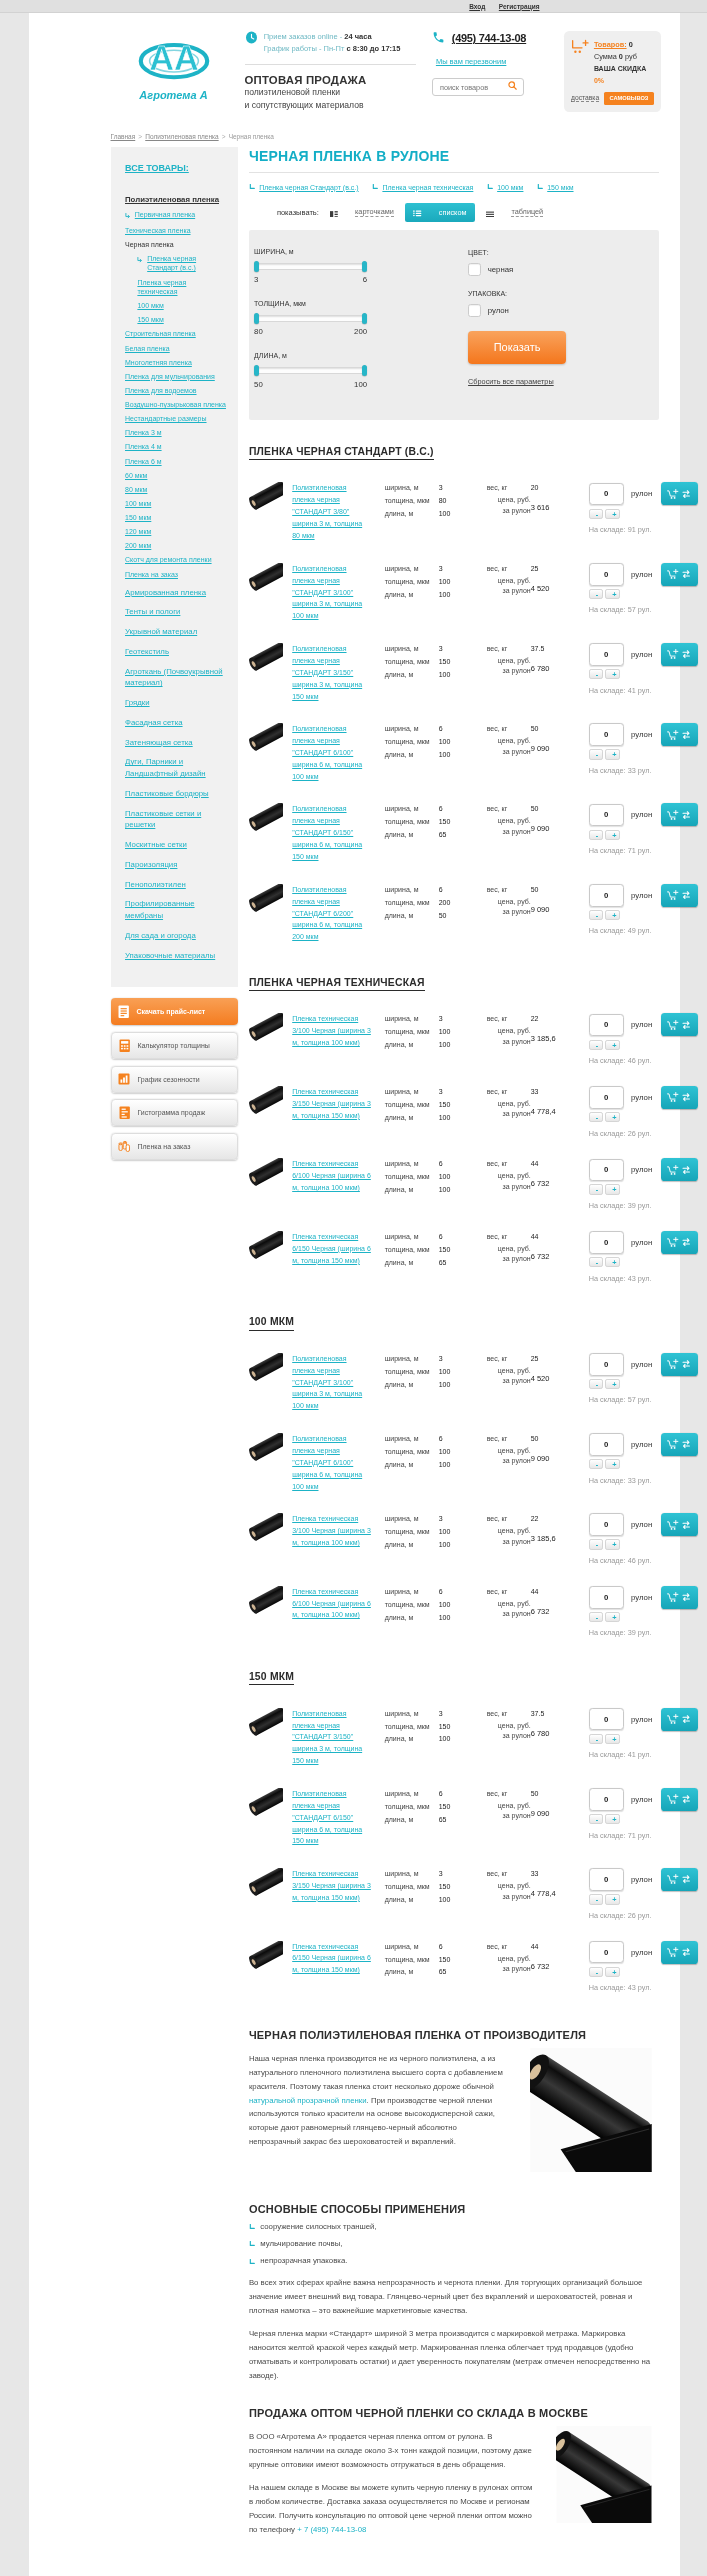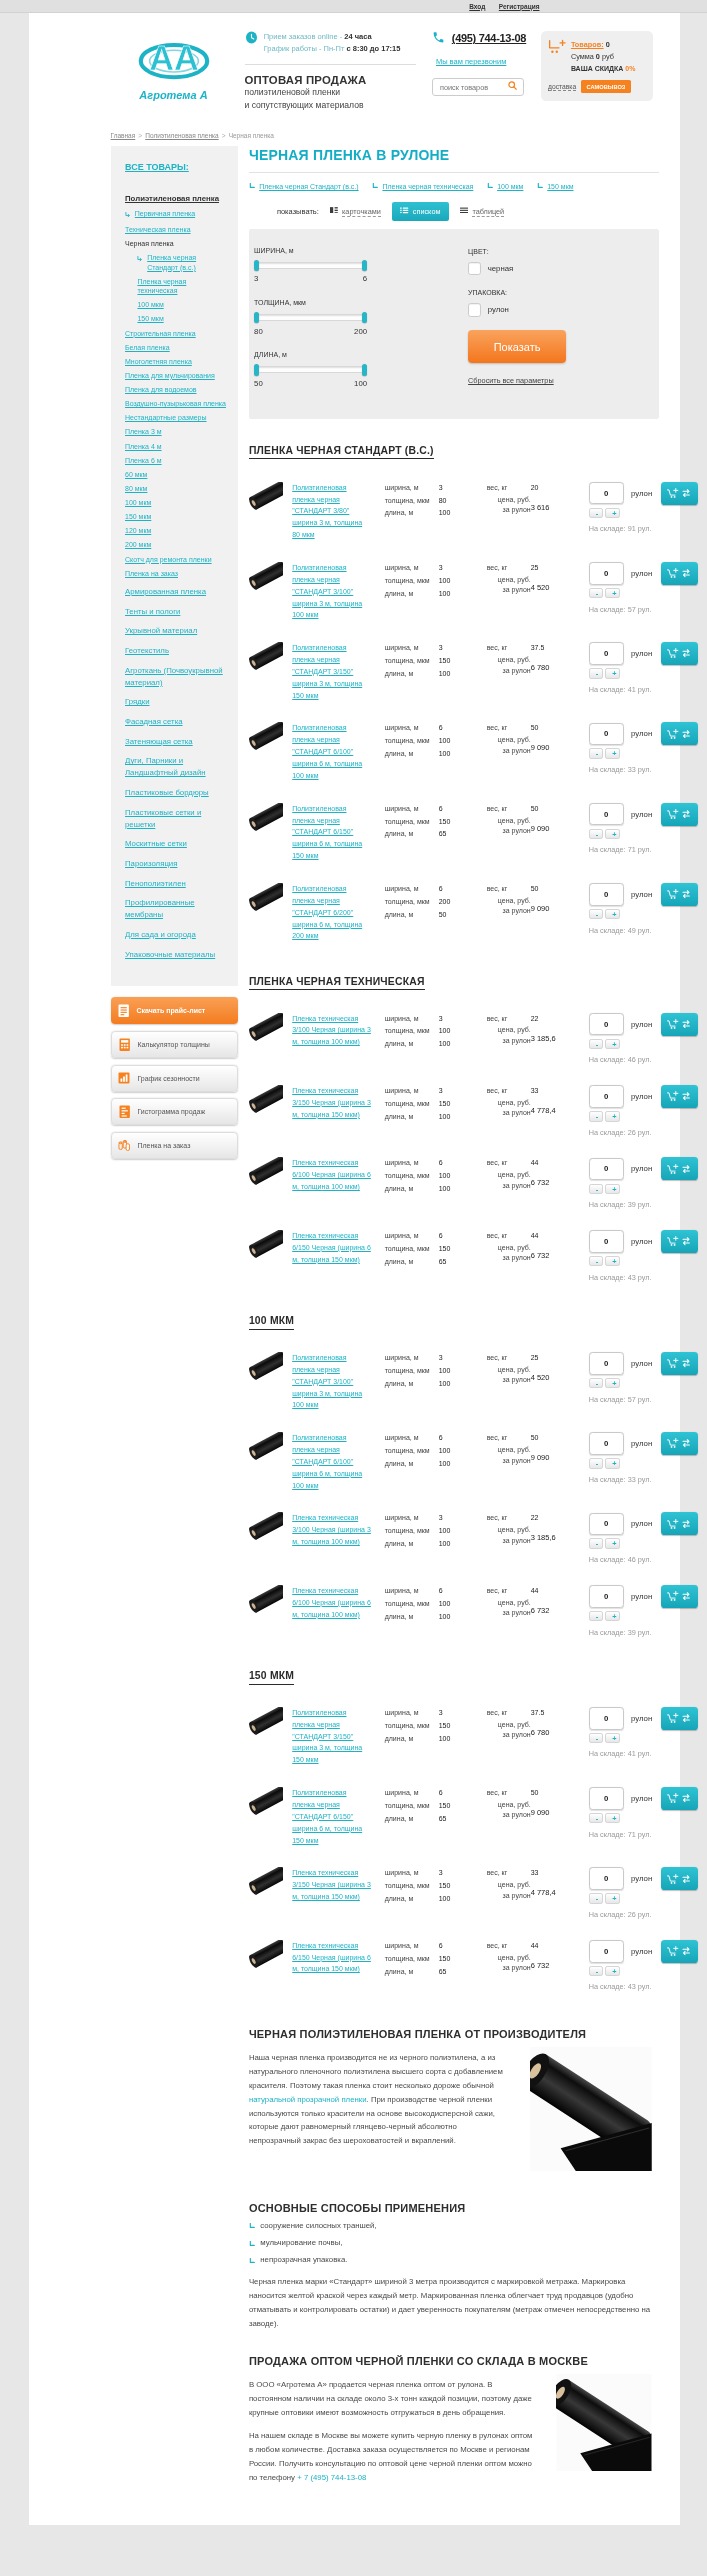--- a/index.html
+++ b/index.html
@@ -23,21 +23,21 @@
   .wt-lines .lbl{color:#6fb9c4;}
   .mid-divider{border-top:0.5px solid #ddd;margin:8.3px 0 9.3px;width:171px;}
   .tagline-h{font-size:11.4px;font-weight:bold;color:#333;letter-spacing:0.2px;}
   .tagline-l{font-size:8.6px;color:#444;line-height:1.45;}
   .phone-block{width:109px;margin-left:7.3px;}
   .phone-row{display:flex;align-items:center;gap:7px;}
   .phone-num{font-size:11px;color:#222;text-decoration:underline;font-weight:bold;letter-spacing:-0.3px;}
   .callback{display:inline-block;margin:11.4px 0 0 4.1px;color:#1db3c6;font-size:7.5px;text-decoration:underline;}
   .search-box{margin-top:11.4px;width:92px;height:18.7px;border:0.5px solid #ccc;border-radius:3.1px;display:flex;align-items:center;padding:0 5.2px;box-sizing:border-box;gap:3.1px;}
   .search-box input{border:none;outline:none;flex:1;font-size:7.3px;color:#666;font-family:inherit;background:transparent;width:57px;}
-  .cart-box{width:112px;margin-left:0;background:#efefef;border-radius:5.2px;padding:8.3px 7.3px 7.3px;box-sizing:border-box;align-self:flex-start;}
+  .cart-box{width:97px;margin-left:23px;background:#efefef;border-radius:5.2px;padding:8.3px 7.3px 7.3px;box-sizing:border-box;align-self:flex-start;}
   .cart-top{display:flex;gap:5.2px;}
   .cart-lines{font-size:7.3px;line-height:1.65;color:#333;}
   .cart-lines .lnk{color:#f5821f;text-decoration:underline;font-weight:bold;}
   .cart-lines b{font-weight:bold;}
   .disc{font-weight:bold;font-size:7px;}
   .disc .pct{color:#f5821f;}
   .cart-bottom{display:flex;align-items:center;gap:5.2px;margin-top:5.2px;}
   .dlv{font-size:6.7px;color:#555;border-bottom:0.5px dashed #888;}
   .pickup{background:#f5821f;color:#fff;font-size:5.7px;font-weight:bold;text-transform:uppercase;padding:3.6px 5.2px;border-radius:1.6px;border:none;font-family:inherit;}
   
@@ -68,21 +68,21 @@
   .tool .t-ic{width:13.5px;height:13.5px;flex:0 0 13.5px;display:flex;align-items:center;justify-content:center;}
   
   .maincol{flex:1;margin-left:11.4px;min-width:0;}
   .page-title{color:#13aec6;font-size:14px;font-weight:bold;letter-spacing:0.2px;margin:1px 0 8.3px;}
   .title-hr{border:none;border-top:0.5px solid #e2e2e2;margin:0 0 10.4px;}
   .sublinks{display:flex;flex-wrap:wrap;gap:5.2px 13.5px;margin-bottom:12.4px;align-items:center;}
   .sublink{display:flex;align-items:center;gap:4.1px;}
   .sublink a{color:#1db3c6;font-size:7px;text-decoration:underline;}
   .viewbar{display:flex;align-items:center;gap:11.4px;margin-bottom:8.3px;margin-left:28px;}
   .viewbar .vb-label{font-size:7.5px;color:#333;}
-  .vopt{display:flex;align-items:flex-start;gap:4px;}
+  .vopt{display:flex;align-items:flex-end;gap:17px;}
   .vopt a{color:#666;font-size:7.3px;border-bottom:0.5px dashed #999;text-decoration:none;}
   .vopt.active{background:linear-gradient(#2ec0d1,#1aa9bc);border-radius:2.1px;padding:4.7px 8.3px;}
   .vopt.active a{color:#fff;border-bottom:none;font-size:7.3px;}
   
   .filter{background:#ededed;border-radius:2.1px;padding:17.6px 21px 15.5px 5.2px;display:flex;gap:101px;margin-bottom:7.3px;}
   .f-sliders{width:113px;flex:0 0 113px;}
   .f-slider{margin-bottom:15.5px;}
   .f-slider .f-lbl{font-size:7px;color:#333;margin-bottom:8.3px;}
   .track{height:5.2px;background:#fdfdfd;border:0.5px solid #d8d8d8;border-radius:3.1px;position:relative;box-shadow:inset 0 1px 1.6px rgba(0,0,0,.12);}
   .handle{position:absolute;top:-3.1px;width:5.2px;height:11.4px;border-radius:2.6px;background:#27b6c8;box-shadow:0 0.5px 1px rgba(0,0,0,.3);}
@@ -1818,20 +1818,21 @@
                 <div class="bullet"><span class="ic"><svg viewBox="0 0 14 14" width="6.2" height="6.2" fill="none" stroke="#1db3c6" stroke-width="2.6">
                       <path d="M3 1v9h9" stroke-linecap="round" stroke-linejoin="round"></path>
                     </svg></span>сооружение силосных траншей,</div>
                 <div class="bullet"><span class="ic"><svg viewBox="0 0 14 14" width="6.2" height="6.2" fill="none" stroke="#1db3c6" stroke-width="2.6">
                       <path d="M3 1v9h9" stroke-linecap="round" stroke-linejoin="round"></path>
                     </svg></span>мульчирование почвы,</div>
                 <div class="bullet"><span class="ic"><svg viewBox="0 0 14 14" width="6.2" height="6.2" fill="none" stroke="#1db3c6" stroke-width="2.6">
                       <path d="M3 1v9h9" stroke-linecap="round" stroke-linejoin="round"></path>
                     </svg></span>непрозрачная упаковка.</div>
               </div>
+            <p>Во всех этих сферах крайне важна непрозрачность и чернота пленки. Для торгующих организаций большое значение имеет внешний вид товара. Глянцево-черный цвет без вкраплений и шероховатостей, ровная и плотная намотка – это важнейшие маркетинговые качества.</p>
             <p>Черная пленка марки «Стандарт» шириной 3 метра производится с маркировкой метража. Маркировка наносится желтой краской через каждый метр. Маркированная пленка облегчает труд продавцов (удобно отматывать и контролировать остатки) и дает уверенность покупателям (метраж отмечен непосредственно на заводе).</p>
             <h2 class="article-h">ПРОДАЖА ОПТОМ ЧЕРНОЙ ПЛЕНКИ СО СКЛАДА В МОСКВЕ</h2>
             <div class="article-block">
               <span class="img-float" id="art-img2"><svg viewBox="0 0 240 245" width="96" height="97">
                     <defs>
                       <linearGradient id="bg2" x1="0" y1="0" x2="0" y2="1">
                         <stop offset="0" stop-color="#4a4a4a"></stop>
                         <stop offset=".2" stop-color="#0d0d0d"></stop>
                         <stop offset=".55" stop-color="#383838"></stop>
                         <stop offset="1" stop-color="#020202"></stop>

